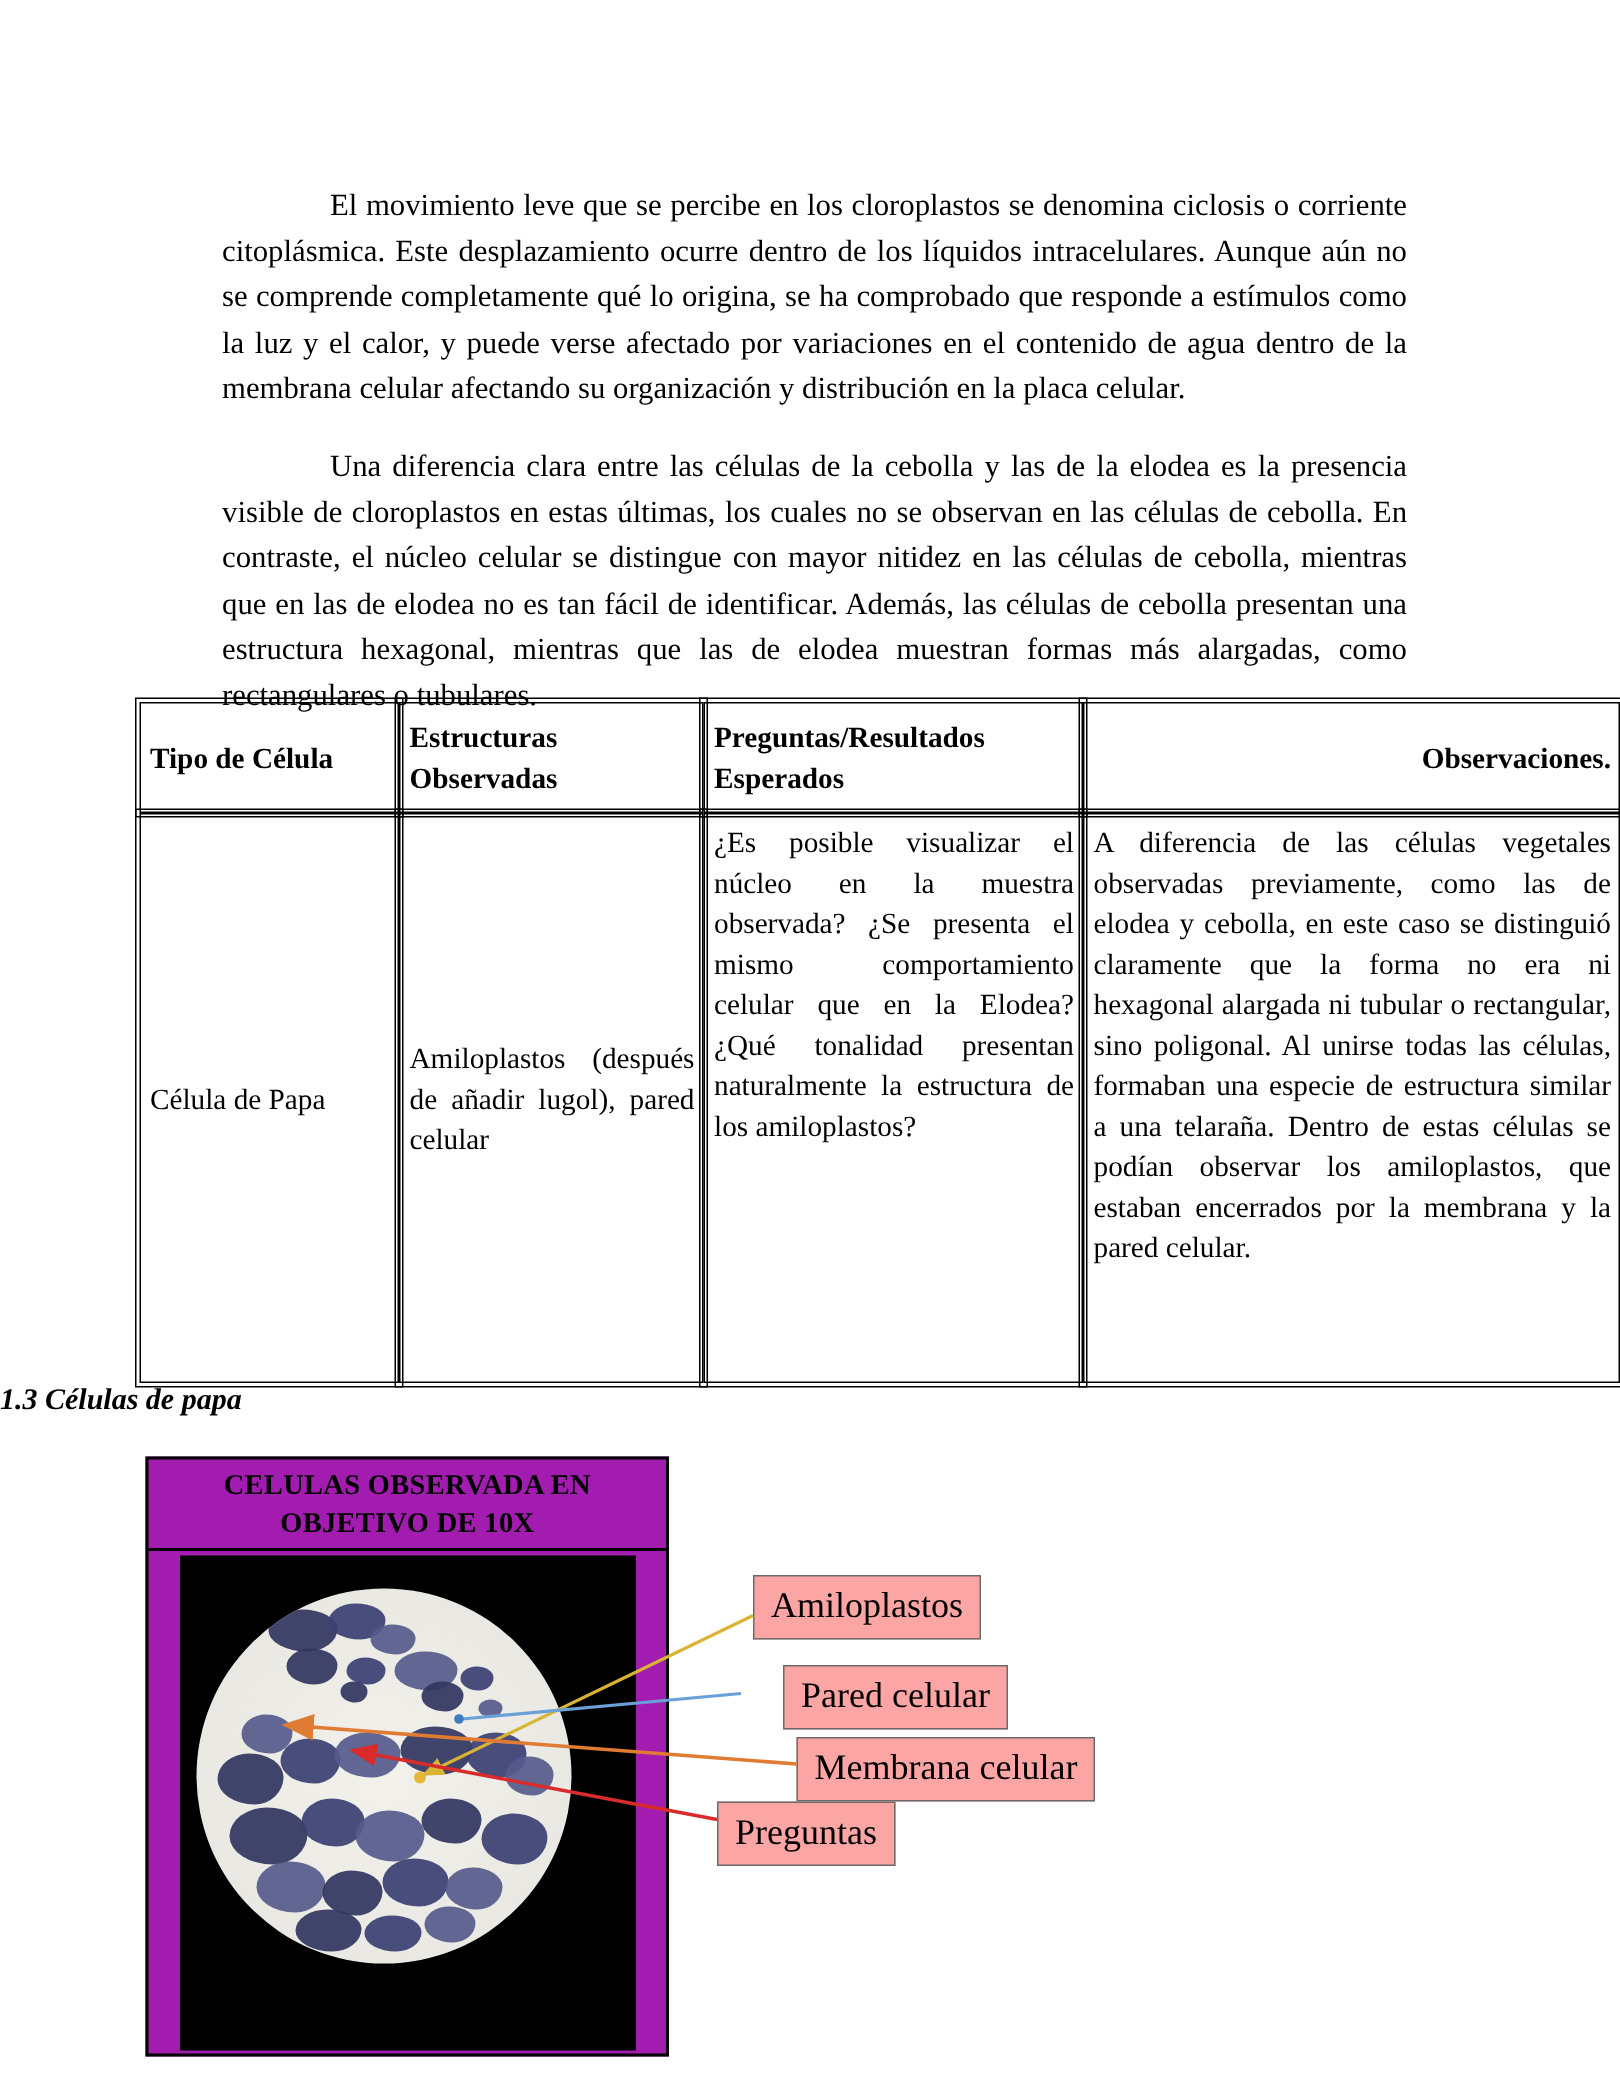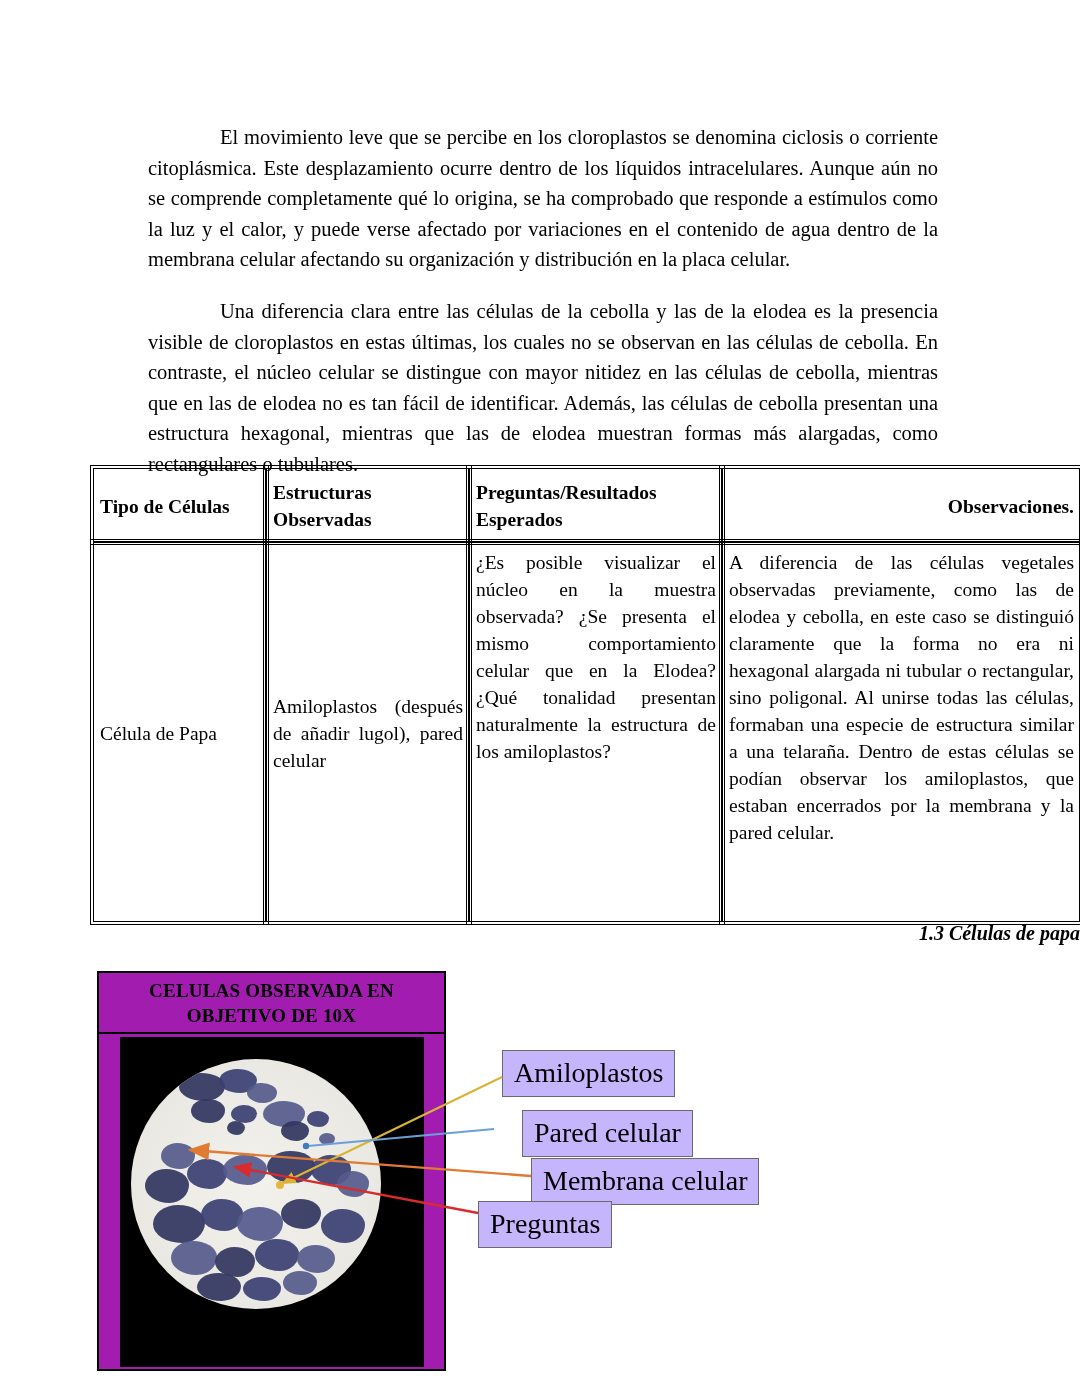--- a/index.html
+++ b/index.html
@@ -71,21 +71,21 @@
   .col3 { width: 240px; }
   .col4 { width: 345px; }
   .hdr-row td { height: 62px; }
   .body-row td { height: 368px; }
 
   .tbl-caption {
     position: absolute;
     left: 0;
     top: 922px;
     width: 1080px;
-    text-align: right;
+    text-align: left;
     font-size: 20px;
     font-weight: bold;
     font-style: italic;
   }
 
   
   .figbox {
     position: absolute;
     left: 97px;
     top: 971px;
@@ -137,22 +137,22 @@
     background: #3b3f72;
     opacity: .92;
   }
   .blob.l { background: #555a8c; }
   .blob.d { background: #32355f; }
 
   
   .callout {
     position: absolute;
     border: 1.4px solid #6b6b6b;
-    background: #c4b5fd;
-    font-size: 28px;
+    background: #fca5a5;
+    font-size: 24px;
     line-height: 1;
     padding: 8px 11px 9px 11px;
     white-space: nowrap;
     box-sizing: border-box;
   }
   #lbl-amiloplastos { left: 502px; top: 1050px; }
   #lbl-pared       { left: 494px; top: 1110px; margin-left: 28px; }
   #lbl-membrana    { left: 531px; top: 1158px; }
   #lbl-citoplasma  { left: 478px; top: 1201px; }
 
@@ -170,21 +170,21 @@
 <div class="page">
 
   <div class="para" id="para1">El movimiento leve que se percibe en los cloroplastos se denomina ciclosis o corriente citoplásmica. Este desplazamiento ocurre dentro de los líquidos intracelulares. Aunque aún no se comprende completamente qué lo origina, se ha comprobado que responde a estímulos como la luz y el calor, y puede verse afectado por variaciones en el contenido de agua dentro de la membrana celular afectando su organización  y distribución en la placa celular.</div>
 
   <div class="para" id="para2">Una diferencia clara entre las células de la cebolla y las de la elodea es la presencia visible de cloroplastos en estas últimas, los cuales no se observan en las células de cebolla. En contraste, el núcleo celular se distingue con mayor nitidez en las células de cebolla, mientras que en las de elodea no es tan fácil de identificar. Además, las células de cebolla presentan una estructura hexagonal, mientras que las de elodea muestran formas más alargadas, como rectangulares o tubulares.</div>
 
   <div class="tbl-wrap">
     <table class="data">
       <tbody>
           <tr class="hdr-row">
-        <td class="col1 hdr-cell">Tipo de Células</td>
+        <td class="col1 hdr-cell">Tipo de Célula</td>
         <td class="col2 hdr-cell">Estructuras Observadas</td>
         <td class="col3 hdr-cell">Preguntas/Resultados Esperados</td>
         <td class="col4 hdr-cell center">Observaciones.</td>
       </tr>
       <tr class="body-row">
         <td class="col1 mid">Célula de Papa</td>
         <td class="col2 mid just">Amiloplastos (después de añadir lugol), pared celular</td>
         <td class="col3 just">¿Es posible visualizar el núcleo en la muestra observada? ¿Se presenta el mismo comportamiento celular que en la Elodea? ¿Qué tonalidad presentan naturalmente la estructura de los amiloplastos?</td>
         <td class="col4 just">A diferencia de las células vegetales observadas previamente, como las de elodea y cebolla, en este caso se distinguió claramente que la forma no era ni hexagonal alargada ni tubular o rectangular, sino poligonal. Al unirse todas las células, formaban una especie de estructura similar a una telaraña. Dentro de estas células se podían observar los amiloplastos, que estaban encerrados por la membrana y la pared celular.</td>
       </tr>

